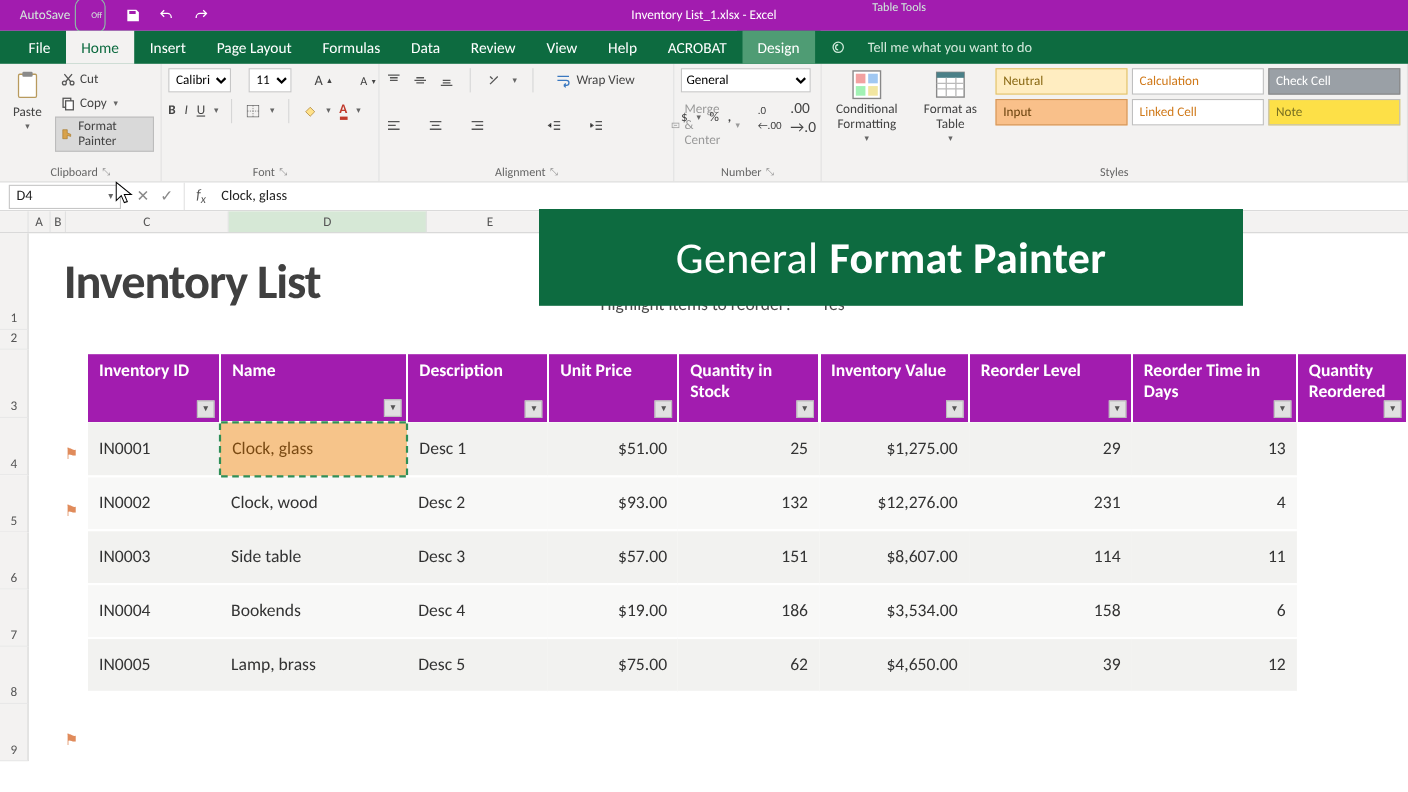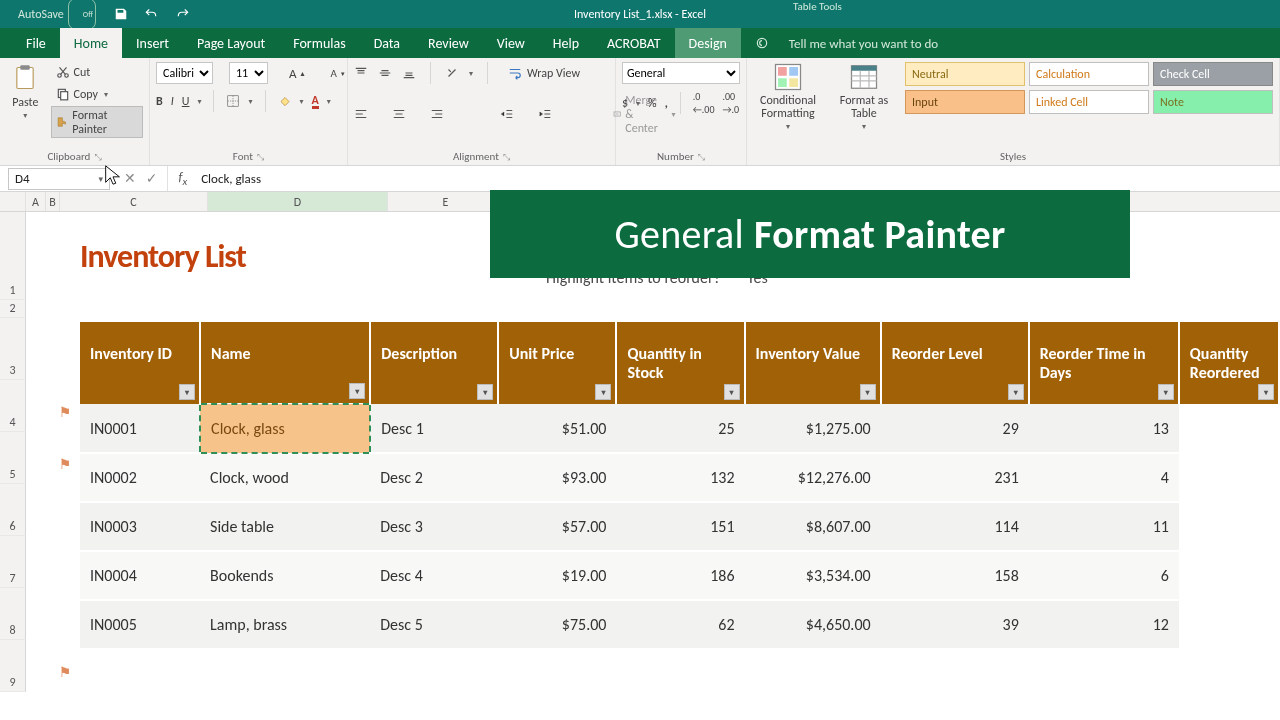--- a/index.html
+++ b/index.html
@@ -1,19 +1,19 @@
 <!DOCTYPE html>
 <html><head>
 <meta charset="utf-8">
 <style>
 * { margin:0; padding:0; box-sizing:border-box; font-family:"Segoe UI", Calibri, Arial, sans-serif; }
 body { width:1280px; height:720px; overflow:hidden; background:#fff; font-size:13px; color:#222; }
 
 
-.titlebar { height:28px; background:#0f766e; color:#fff; display:flex; align-items:center; font-size:12px; }
+.titlebar { height:28px; background:#a21caf; color:#fff; display:flex; align-items:center; font-size:12px; }
 .titlebar .autosave { margin-left:18px; display:flex; align-items:center; gap:4px; color:#d3e8db; }
 .titlebar .autosave .switch { width:28px; height:14px; border:1px solid #8dc1a6; border-radius:8px; display:inline-flex; align-items:center; justify-content:flex-end; padding:15px 2px; font-size:8px; color:#d3e8db; }
 .titlebar .qat { display:flex; align-items:center; gap:14px; margin-left:18px; }
 .titlebar .qat svg { display:block; }
 .titlebar .filename { position:absolute; left:0; right:0; text-align:center; pointer-events:none; color:#fff; }
 .titlebar .tabletools { position:absolute; left:775px; top:0; color:#cfeada; font-size:11px; width:85px; text-align:center; }
 
 
 .tabs { height:30px; background:#0d6b40; display:flex; align-items:stretch; padding-left:12px; color:#fff; position:relative; }
 .tab { padding:0 14px; display:flex; align-items:center; font-size:14px; cursor:default; }
@@ -35,21 +35,21 @@
 select.fontname { width:78px; height:22px; border:1px solid #c6c6c6; background:#fff; font-size:12px; padding:0 2px; }
 select.fontsize { width:40px; height:22px; border:1px solid #c6c6c6; background:#fff; font-size:12px; padding:0 2px; }
 .fmtpainter { background:#d9d9d9; border:1px solid #bcbcbc; padding:1px 4px; }
 .bigbtn { display:flex; flex-direction:column; align-items:center; justify-content:center; width:70px; gap:2px; text-align:center; line-height:1.1; }
 .stylecell { width:120px; height:24px; border:1px solid #bfbfbf; background:#fff; display:flex; align-items:center; padding:0 6px; font-size:12px; }
 .stylecell.neutral { background:#ffedc1; color:#8a6914; border-color:#e0c06a; }
 .stylecell.calc   { background:#fff; color:#d07a1b; border-color:#bfbfbf; }
 .stylecell.check  { background:#9aa0a6; color:#fff; border-color:#888; }
 .stylecell.input  { background:#f9c08a; color:#6b4410; border-color:#d4975a; }
 .stylecell.linked { background:#fff; color:#d07a1b; }
-.stylecell.note   { background:#86efac; color:#7a7122; }
+.stylecell.note   { background:#fde047; color:#7a7122; }
 
 
 .fbar { height:26px; border-bottom:1px solid #d6d6d6; display:flex; align-items:center; background:#fff; font-size:13px; }
 .namebox { width:102px; height:22px; border:1px solid #c6c6c6; margin:0 4px 0 8px; display:flex; align-items:center; padding:0 6px; justify-content:space-between; }
 .namebox .dd { font-size:9px; color:#666; }
 .fb-btns { display:flex; align-items:center; gap:10px; padding:0 10px; color:#8a8a8a; font-size:14px; border-right:1px solid #e1e1e1; height:100%; }
 .fb-fx { font-style:italic; color:#555; padding:0 10px; }
 .fb-val { padding:0 4px; }
 
 
@@ -60,25 +60,25 @@
 .sheet { position:relative; height:calc(720px - 28px - 30px - 108px - 26px); overflow:hidden; }
 .colheads { display:flex; height:20px; background:#f3f2f1; border-bottom:1px solid #d6d6d6; font-size:12px; color:#555; }
 .colheads div { border-right:1px solid #e1e1e1; text-align:center; line-height:20px; }
 .rowheads { position:absolute; left:0; top:20px; width:26px; }
 .rowheads div { height:52px; border-bottom:1px solid #e8e8e8; border-right:1px solid #d6d6d6; background:#f3f2f1; font-size:12px; color:#555; display:flex; align-items:flex-end; justify-content:center; padding-bottom:2px; }
 .rowheads div.first { height:88px; }
 .rowheads div.hdrrow { height:62px; }
 
 .content { position:absolute; left:26px; top:20px; right:0; bottom:0; }
 .title-row { height:88px; display:flex; align-items:center; }
-.title-row h1 { margin-left:54px; font-size:32px; font-weight:700; letter-spacing:-1px; color:#c2410c; }
+.title-row h1 { margin-left:32px; font-size:44px; font-weight:700; letter-spacing:-1px; color:#404040; }
 
 .tablewrap { position:absolute; left:54px; top:110px; right:0; }
 table.inv { border-collapse:collapse; width:1200px; font-size:16px; color:#333; }
-table.inv th { background:#a16207; color:#fff; font-weight:700; text-align:left; padding:22px 10px; border-right:2px solid #fff; position:relative; font-size:16px; vertical-align:top; height:62px; }
+table.inv th { background:#a21caf; color:#fff; font-weight:700; text-align:left; padding:6px 10px; border-right:2px solid #fff; position:relative; font-size:16px; vertical-align:top; height:62px; }
 table.inv th .dd { position:absolute; right:4px; bottom:4px; width:16px; height:16px; background:#e1e1e1; border:1px solid #bcbcbc; display:flex; align-items:center; justify-content:center; font-size:8px; color:#555; }
 table.inv td { padding:14px 10px; border-bottom:2px solid #fff; background:#f2f2f0; }
 table.inv tr:nth-child(even) td { background:#f8f8f7; }
 table.inv td.num { text-align:right; }
 table.inv td.sel { background:#f6c48a; border:2px dashed #2f8f58; color:#7a4a13; }
 
 .flagcol { position:absolute; left:28px; top:176px; width:22px; }
 .flagcol .flag { height:52px; display:flex; align-items:center; justify-content:center; color:#e08b5b; font-size:14px; }
 
 
@@ -300,21 +300,21 @@
   <div class="group" style="width:134px">
     <div style="display:flex;flex-direction:column;gap:6px">
       <select style="width:118px;height:22px;border:1px solid #c6c6c6;background:#fff;font-size:12px"><option>General</option></select>
       <div class="row" style="gap:8px">
         <span>$</span>
           <span style="font-size:8px;color:#666">▾</span>
         <span>%</span>
         <span style="font-weight:700">,</span>
         <div class="sep"></div>
         <span style="font-size:10px">.0<br>←.00</span>
-        <span style="font-size:10px">.00<br>→.0</span>
+        <span style="font-size:14px">.00<br>→.0</span>
       </div>
     </div>
     <div class="group-label">
         <span>Number</span>
         <span class="launcher">⤡</span>
       </div>
   </div>
 
   <div class="group" style="flex:1">
     <div class="row" style="align-items:flex-start;gap:6px">

